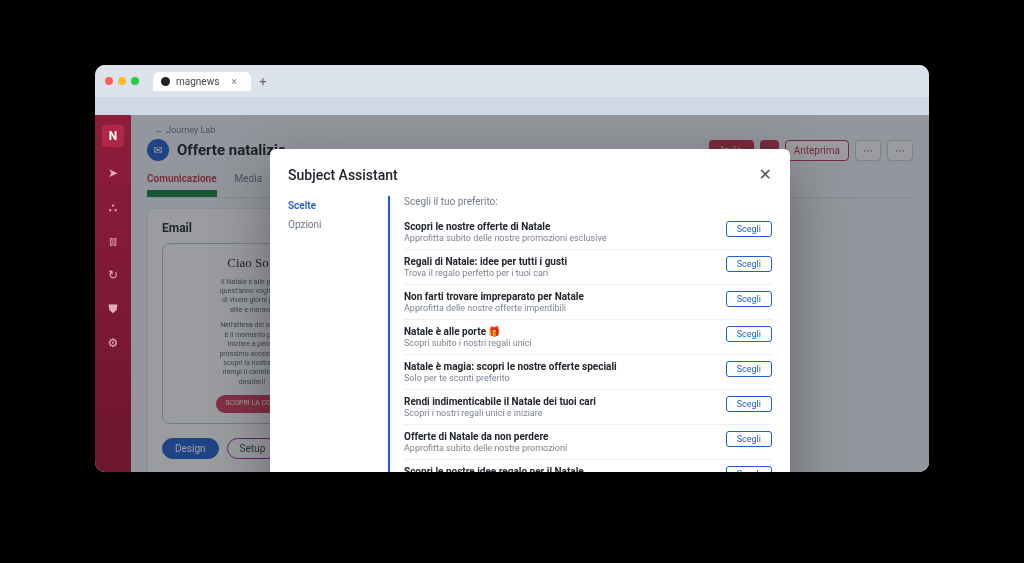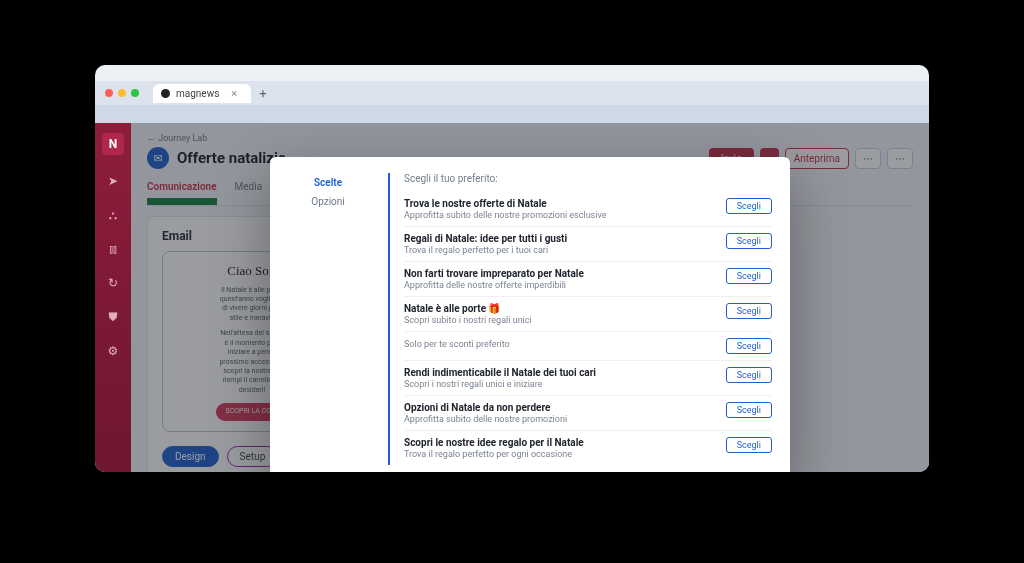--- a/index.html
+++ b/index.html
@@ -1,32 +1,32 @@
 <!DOCTYPE html>
 <html><head>
 <meta charset="utf-8">
 <style>
   * { margin:0; padding:0; box-sizing:border-box; font-family:-apple-system,BlinkMacSystemFont,"Segoe UI",Roboto,sans-serif; }
   body { background:#000; width:1024px; height:563px; overflow:hidden; position:relative; }
   .frame { position:absolute; top:65px; left:95px; width:834px; height:407px; background:#edf0f4; border-radius:10px; box-shadow:0 20px 50px rgba(0,0,0,.6); overflow:hidden; }
-  .browser-chrome { height:24px; background:#dde3ec; display:flex; align-items:center; padding:8px 10px;margin-top:16px; }
+  .browser-chrome { height:24px; background:#dde3ec; display:flex; align-items:center; padding:16px 10px; }
   .dots { display:flex; gap:5px; }
   .dot { width:8px;height:8px;border-radius:50%; }
   .dot.r{background:#ff5f57;} .dot.y{background:#febc2e;} .dot.g{background:#28c840;}
   .tab { margin-left:14px; background:#fff; border-radius:6px 6px 0 0; padding:3px 14px 3px 8px; font-size:10px; color:#444; display:flex; align-items:center; gap:6px; }
   .tab .fav { width:9px;height:9px;border-radius:50%;background:#222; }
   .tab .x { font-size:11px;color:#888;margin-left:6px; }
   .plus { margin-left:8px; font-size:13px; color:#666; }
   .addrbar { height:18px; background:#cfd8e6; }
   .app { position:relative; display:flex; height:calc(100% - 42px); }
   .sidebar { width:36px; background:linear-gradient(180deg,#8d1d3b 0%,#6d162f 100%); display:flex; flex-direction:column; align-items:center; padding-top:10px; gap:18px; color:#f3c8d3; }
   .sidebar .sic { width:16px;height:16px;display:flex;align-items:center;justify-content:center;font-size:12px;opacity:.85; }
   .sidebar .logo { background:#b0274c;border-radius:4px;width:22px;height:22px;display:flex;align-items:center;justify-content:center;color:#fff;font-weight:700;font-size:12px; }
   .main { flex:1; background:#f3f5f8; padding:10px 16px; position:relative; overflow:hidden; }
-  .crumb { font-size:9px; color:#6b7886; }
+  .crumb { font-size:9px; color:#6b7886;margin-left:8px; }
   .titlebar { display:flex; align-items:center; justify-content:space-between; margin-top:4px; }
   .title-left { display:flex; align-items:center; gap:8px; }
   .mailic { width:22px;height:22px;border-radius:50%;background:#1f5fcf;display:flex;align-items:center;justify-content:center;color:#fff;font-size:11px; }
   .page-title { font-size:15px; font-weight:700; color:#1b1f25; }
   .title-actions { display:flex; gap:6px; }
   .btn-red { background:#c53049; color:#fff; border:none; border-radius:4px; padding:4px 12px; font-size:10px; }
   .btn-redo { background:#fff;border:1px solid #c53049;color:#c53049;border-radius:4px;padding:4px 8px;font-size:10px; }
   .btn-sq  { background:#fff;border:1px solid #c8d0db;color:#5a6472;border-radius:4px;padding:4px 7px;font-size:10px; }
   .tabs { margin-top:12px; display:flex; gap:18px; border-bottom:1px solid #d9dfe8; font-size:10px; }
   .tabs .t { padding-bottom:6px; color:#6b7886; }
@@ -41,21 +41,21 @@
   .pill.fill { background:#1f5fcf; color:#fff; border:1px solid #1f5fcf;text-align:right; }
   .pill.out  { background:#fff; color:#39424f; border:1px solid #a21caf; }
 
   
   .overlay { position:absolute; inset:0; background:rgba(30,35,45,.45); display:flex; align-items:flex-start; justify-content:center; padding-top:34px; }
   .modal { width:520px; background:#fff; border-radius:6px; box-shadow:0 20px 60px rgba(0,0,0,.35); padding:16px 18px 16px 18px; }
   .modal-head { display:flex; justify-content:space-between; align-items:center; margin-bottom:12px; }
   .modal-title { font-size:14px; color:#20252e; font-weight:500; }
   .closex { font-size:16px; color:#555; cursor:pointer; }
   .modal-body { display:flex; gap:20px; }
-  .mside { width:80px; font-size:10px;text-align:center; }
+  .mside { width:80px; font-size:10px; }
   .mside .mi { color:#6b7886; padding:4px 0; }
   .mside .mi.active { color:#1f5fcf; font-weight:600; }
   .mmain { flex:1; border-left:2px solid #1f5fcf; padding-left:14px; }
   .hint { font-size:10px; color:#747d8a; margin-bottom:8px; }
   .sugg { border-bottom:1px solid #eceff4; padding:6px 0; display:flex; justify-content:space-between; align-items:flex-start; gap:14px; }
   .sugg:last-child { border-bottom:none; }
   .sugg .txt .t1 { font-size:10px; font-weight:700; color:#20252e; }
   .sugg .txt .t2 { font-size:9px; color:#7b8492; margin-top:1px; }
   .choose { border:1px solid #1f5fcf; color:#1f5fcf; background:#fff; border-radius:3px; font-size:9px; padding:2px 10px; }
 </style>
@@ -129,31 +129,35 @@
           <span class="cta">SCOPRI LA COLL</span>
         </div>
         <div class="pill-row">
           <span class="pill fill">Design</span>
           <span class="pill out">Setup</span>
         </div>
       </div>
 
       <div class="overlay">
         <div class="modal">
+          <div class="modal-head">
+            <div class="modal-title">Subject Assistant</div>
+            <div class="closex">✕</div>
+          </div>
           <div class="modal-body">
             <div class="mside">
               <div class="mi active">Scelte</div>
               <div class="mi">Opzioni</div>
             </div>
             <div class="mmain">
               <div class="hint">Scegli il tuo preferito:</div>
               <div id="sugg-list">
                   <div class="sugg">
                     <div class="txt">
-                      <div class="t1">Trova le nostre offerte di Natale</div>
+                      <div class="t1">Scopri le nostre offerte di Natale</div>
                       <div class="t2">Approfitta subito delle nostre promozioni esclusive</div>
                     </div>
                     <button class="choose">Scegli</button>
                   </div>
                   <div class="sugg">
                     <div class="txt">
                       <div class="t1">Regali di Natale: idee per tutti i gusti</div>
                       <div class="t2">Trova il regalo perfetto per i tuoi cari</div>
                     </div>
                     <button class="choose">Scegli</button>
@@ -167,34 +171,35 @@
                   </div>
                   <div class="sugg">
                     <div class="txt">
                       <div class="t1">Natale è alle porte 🎁</div>
                       <div class="t2">Scopri subito i nostri regali unici</div>
                     </div>
                     <button class="choose">Scegli</button>
                   </div>
                   <div class="sugg">
                     <div class="txt">
+                      <div class="t1">Natale è magia: scopri le nostre offerte speciali</div>
                       <div class="t2">Solo per te sconti preferito</div>
                     </div>
                     <button class="choose">Scegli</button>
                   </div>
                   <div class="sugg">
                     <div class="txt">
                       <div class="t1">Rendi indimenticabile il Natale dei tuoi cari</div>
                       <div class="t2">Scopri i nostri regali unici e iniziare</div>
                     </div>
                     <button class="choose">Scegli</button>
                   </div>
                   <div class="sugg">
                     <div class="txt">
-                      <div class="t1">Opzioni di Natale da non perdere</div>
+                      <div class="t1">Offerte di Natale da non perdere</div>
                       <div class="t2">Approfitta subito delle nostre promozioni</div>
                     </div>
                     <button class="choose">Scegli</button>
                   </div>
                   <div class="sugg">
                     <div class="txt">
                       <div class="t1">Scopri le nostre idee regalo per il Natale</div>
                       <div class="t2">Trova il regalo perfetto per ogni occasione</div>
                     </div>
                     <button class="choose">Scegli</button>

